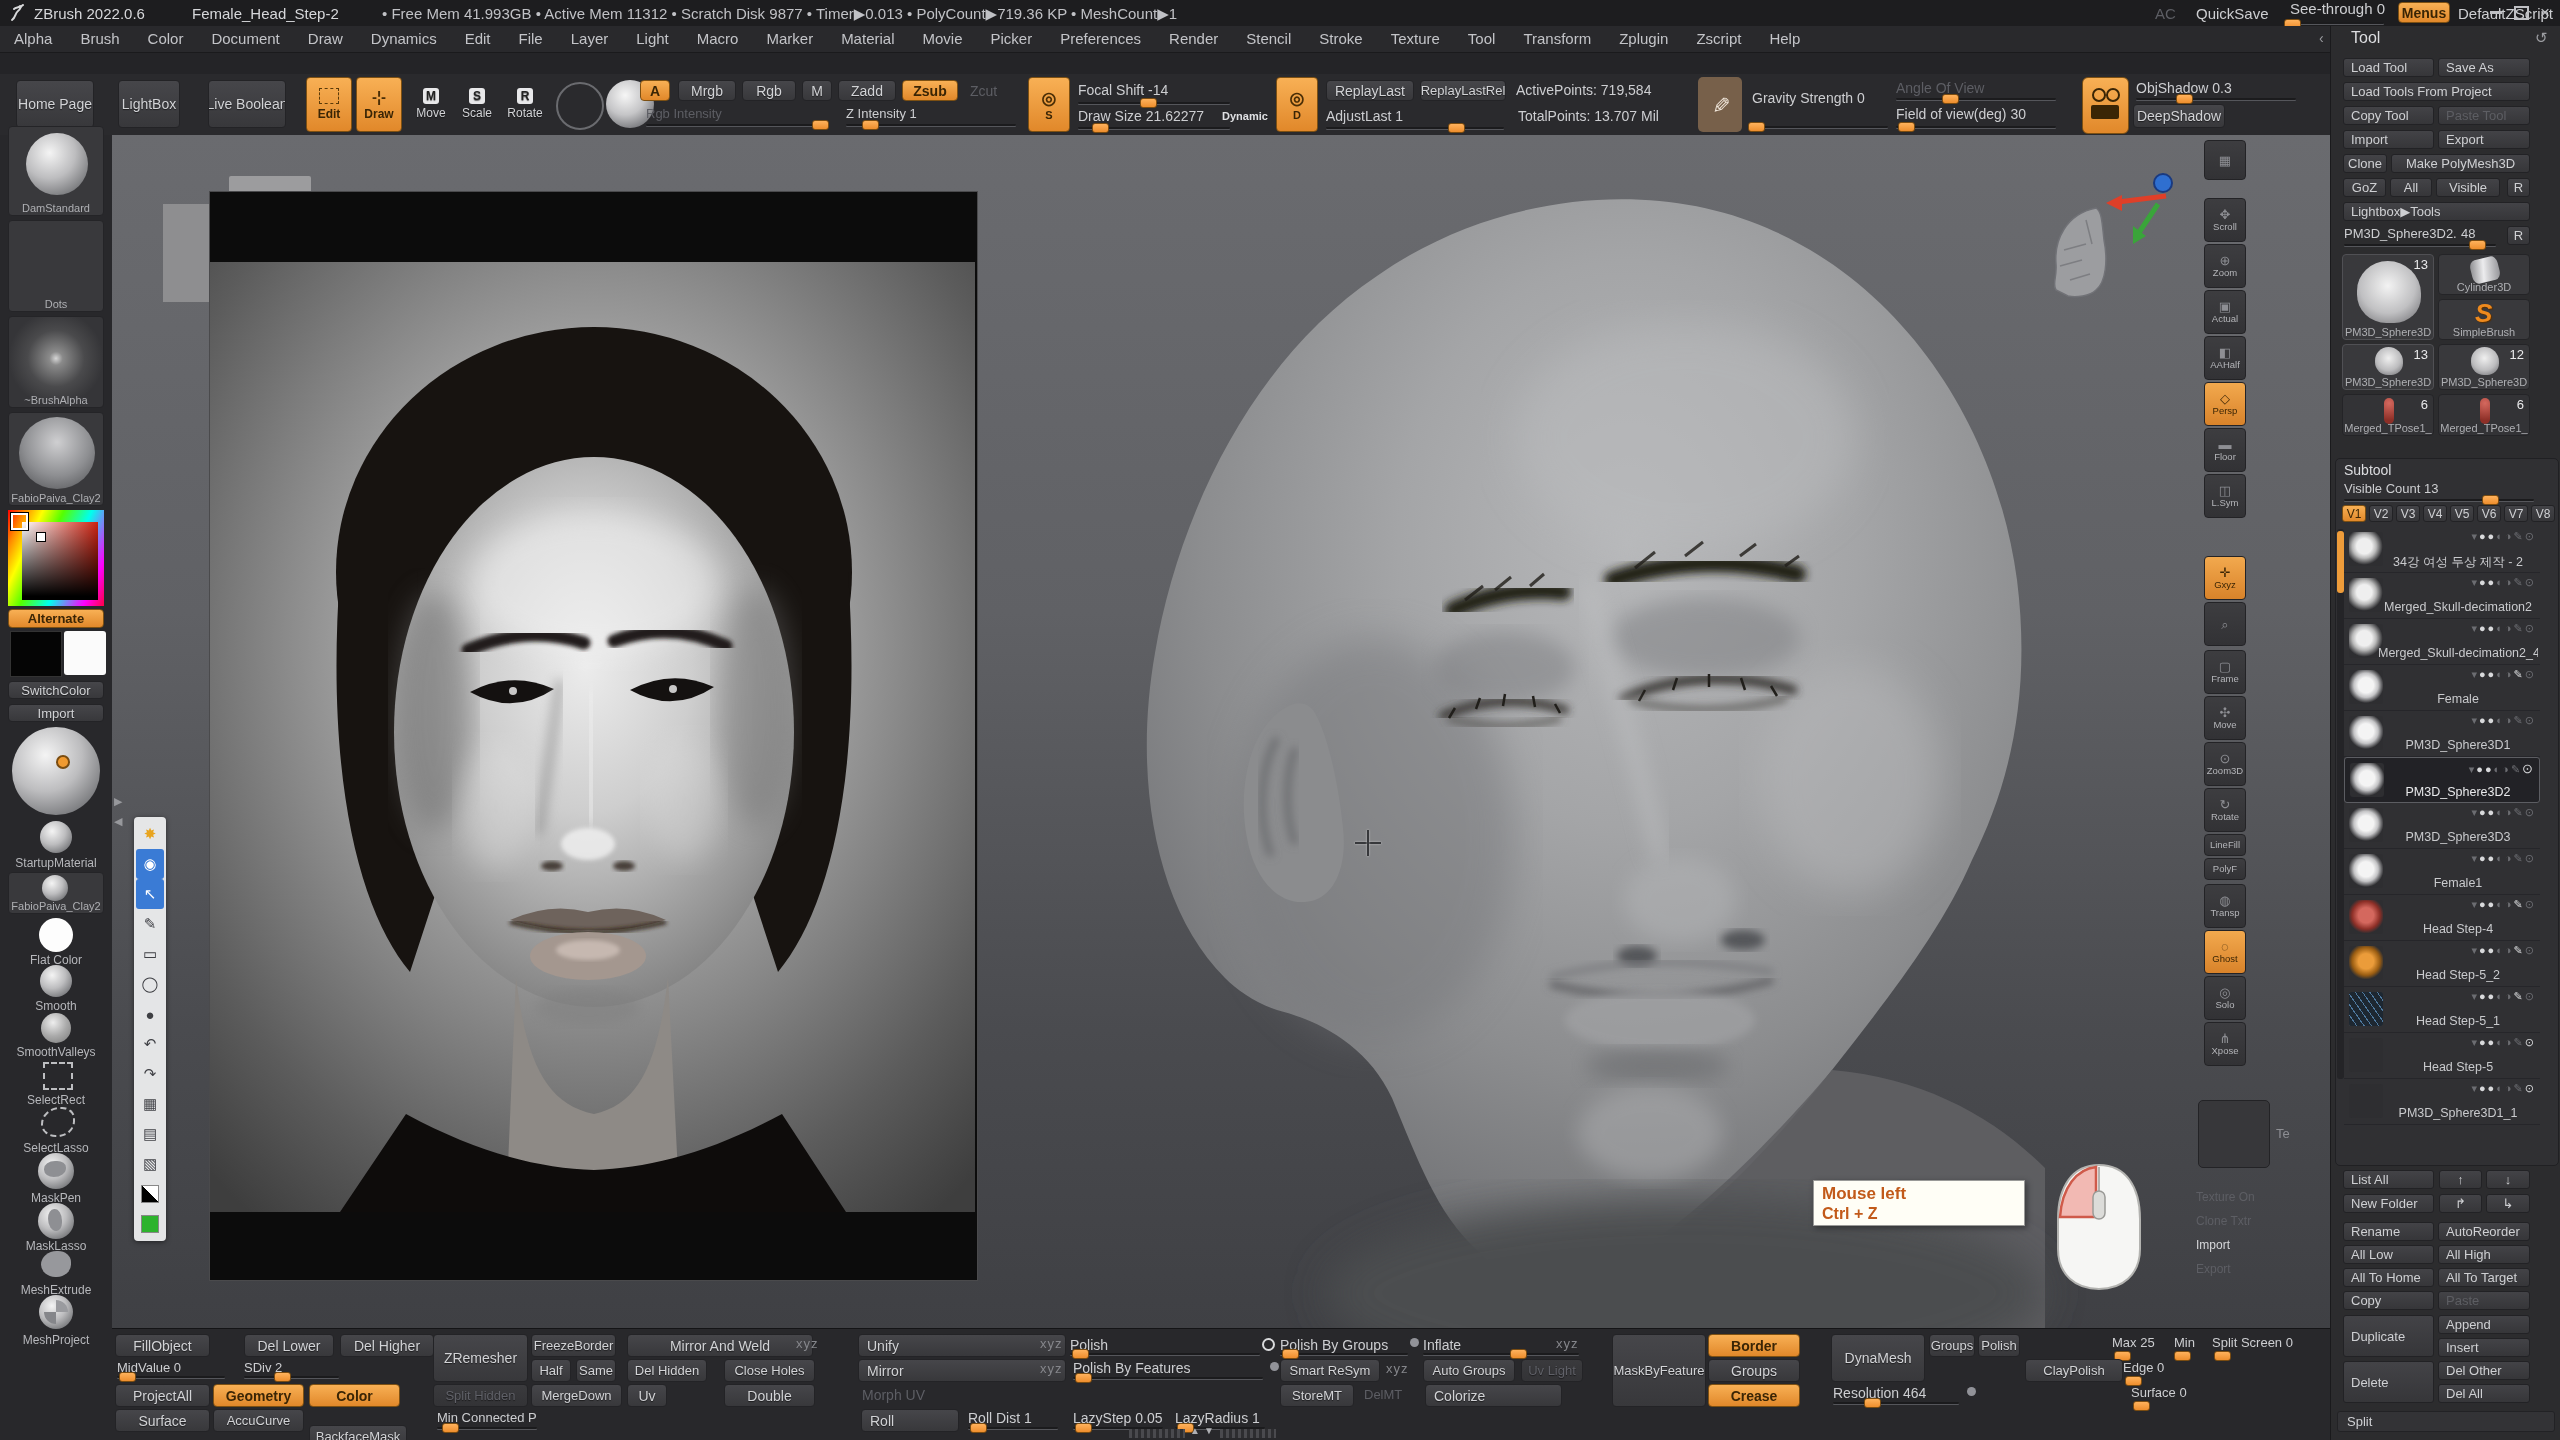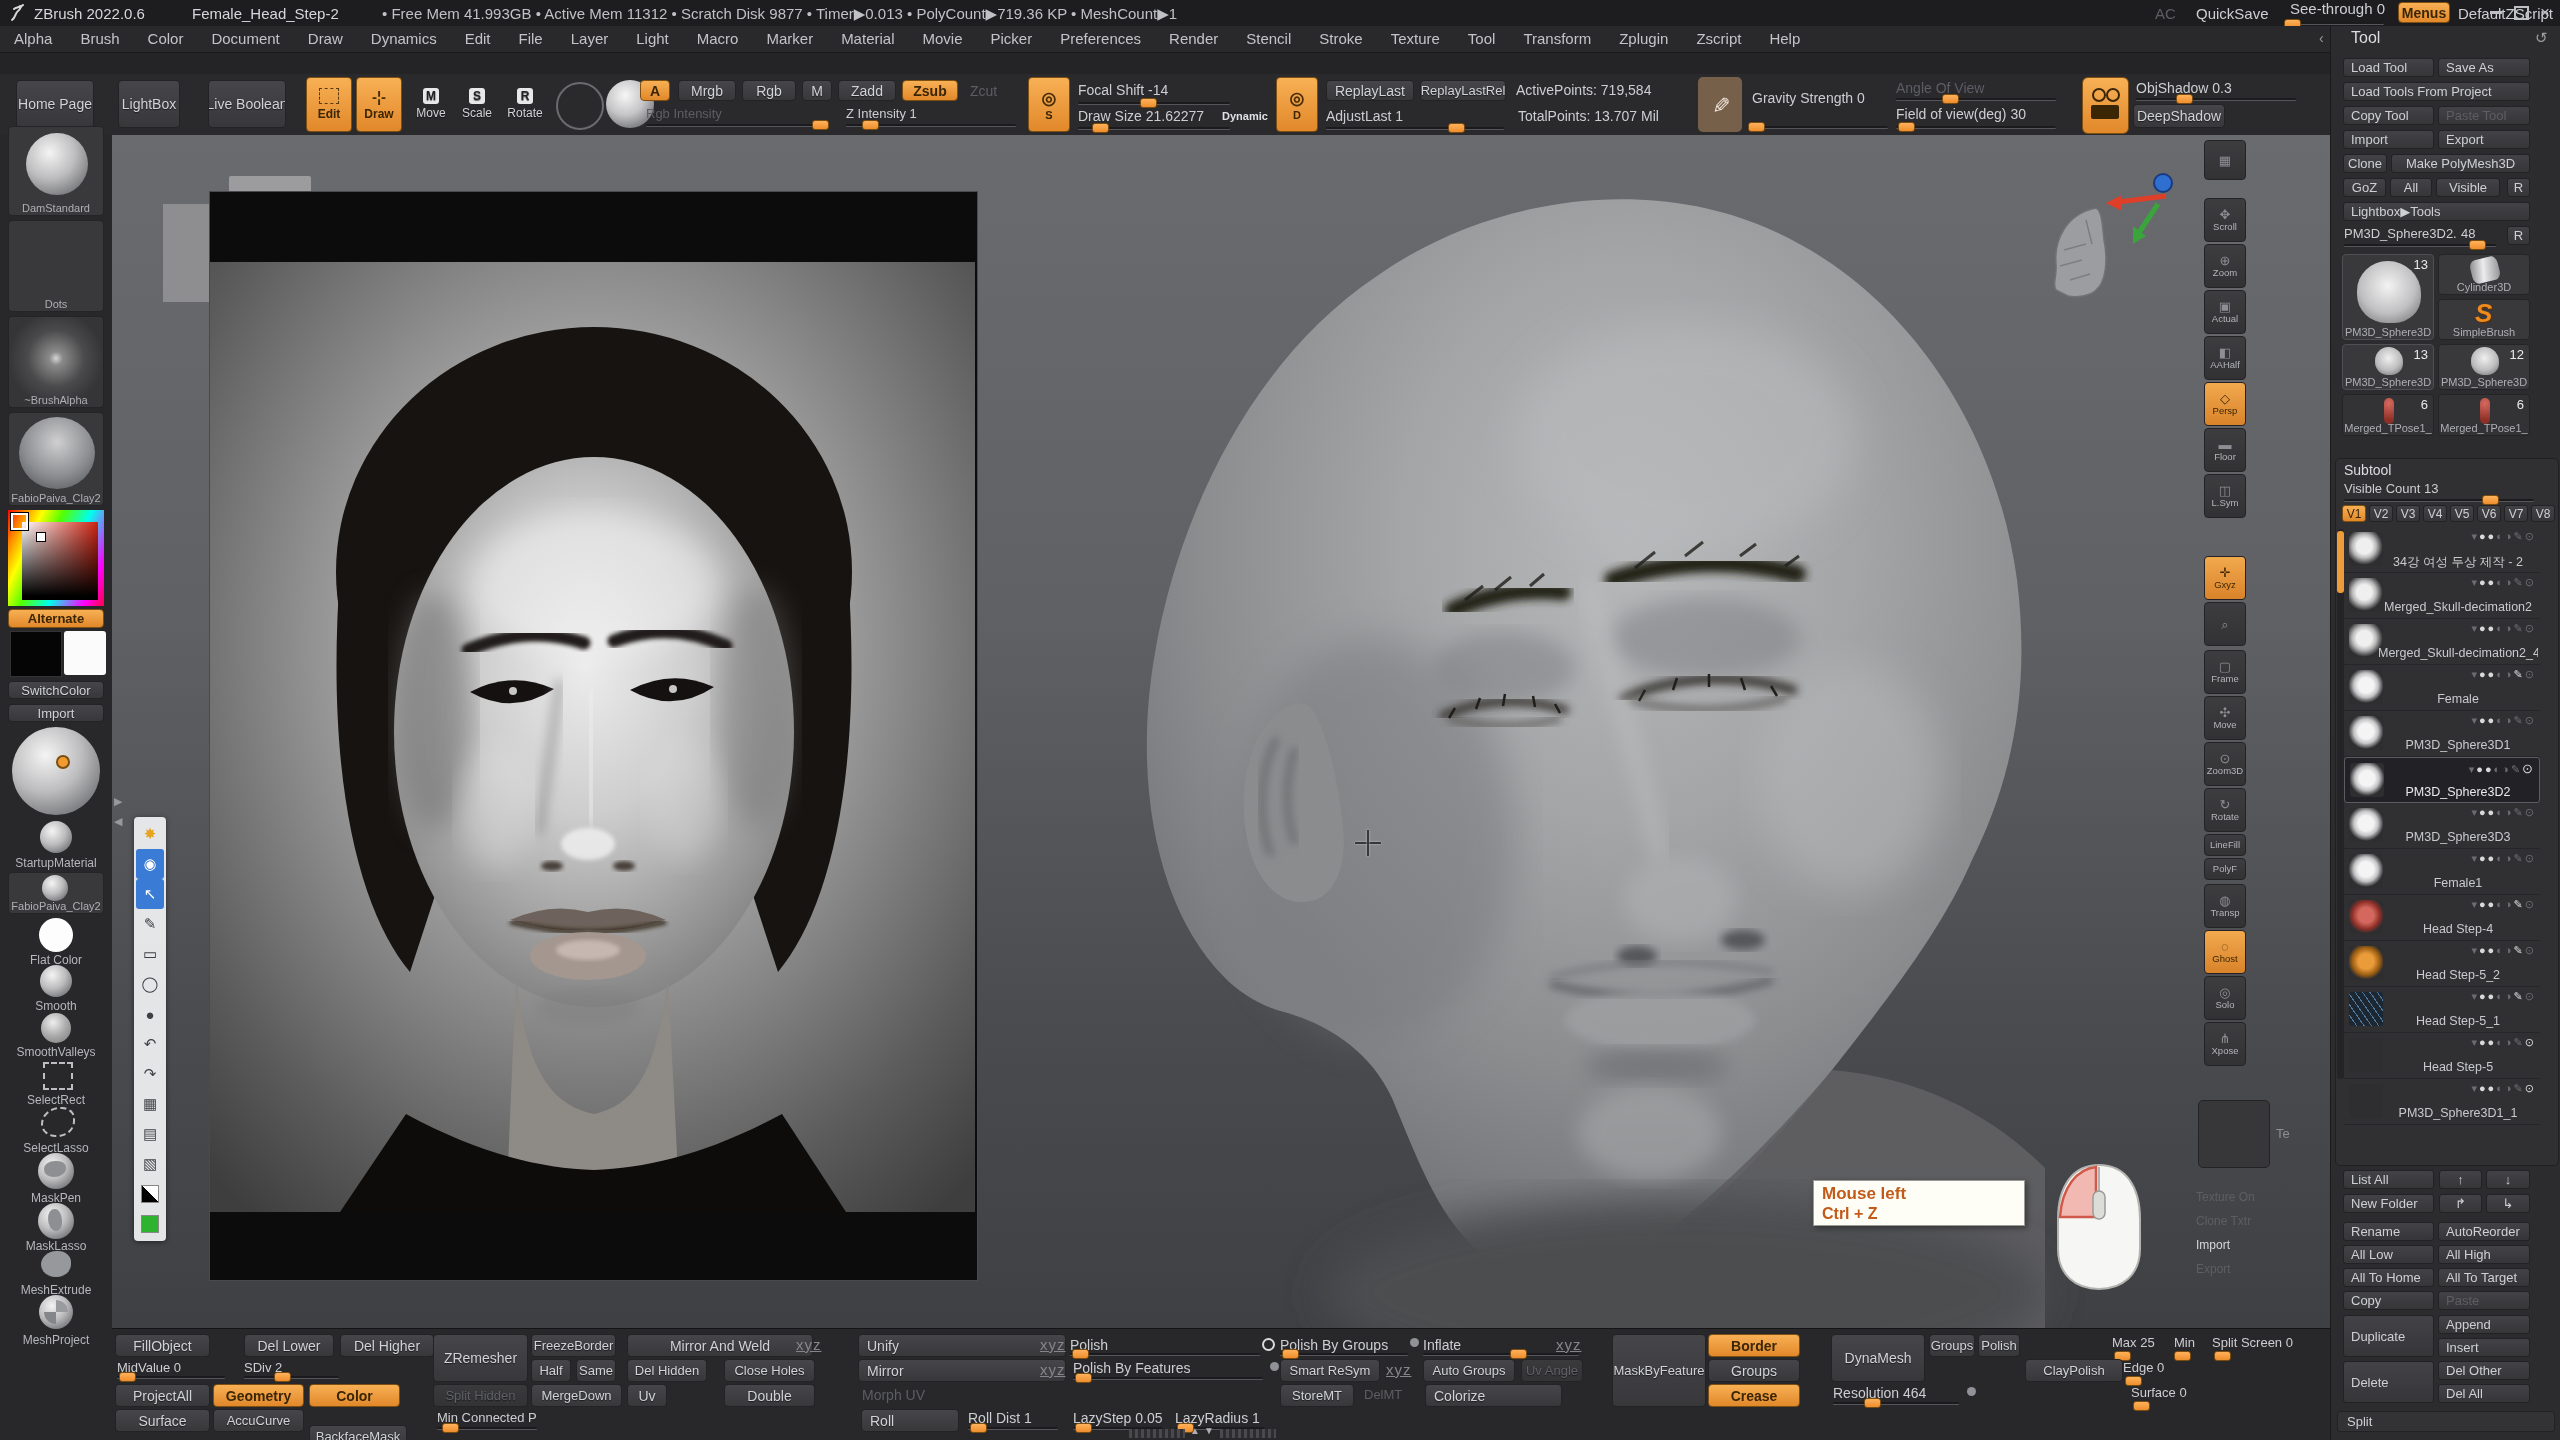--- a/index.html
+++ b/index.html
@@ -39,21 +39,21 @@
   .sticons .on{color:#d8d9db;}
   .rsbox{position:absolute;left:0;width:42px;box-sizing:border-box;height:44px;background:linear-gradient(#3d3d40,#323235);
          border:1px solid #232326;border-radius:4px;display:flex;flex-direction:column;align-items:center;justify-content:center;gap:1px;}
   .rsbox .ic{font-size:13px;color:#8e8f94;line-height:13px;}
   .rsbox .rl{font-size:9.5px;color:#b4b5b9;line-height:10px;}
   .rsbox.on{background:linear-gradient(#f2a94e,#d9832a);} .rsbox.on .ic,.rsbox.on .rl{color:#3a2505;}
   .lsl{position:absolute;left:0;width:112px;text-align:center;font-size:12px;color:#b6b7bb;white-space:nowrap;overflow:hidden;}
   .sph{position:absolute;border-radius:50%;background:radial-gradient(circle at 38% 32%,#f4f4f4,#bdbdbf 45%,#78797c 80%,#5e5f62);}
   .ot-cell{width:28px;height:30px;display:flex;align-items:center;justify-content:center;font-size:15px;color:#3e3f44;}
   .ot-cell.sel{background:#3a7bd5;color:#fff;border-radius:3px;}
-  .xyz{position:absolute;font-size:15px;color:#85868b;letter-spacing:1px;text-decoration:underline;}
+  .xyz{position:absolute;font-size:13px;color:#85868b;letter-spacing:1px;}
   .oring{position:absolute;width:9px;height:9px;border:2px solid #d9dadc;border-radius:50%;}
   .gdot{position:absolute;width:9px;height:9px;background:#919298;border-radius:50%;}
 </style>
 </head>
 <body>
 
 <div id="app">
 
   <div class="ab" style="left:0;top:0;width:2560px;height:26px;background:#1d1d1f;border-bottom:1px solid #141416;">
     <svg class="ab" style="left:8px;top:3px;" width="20" height="20" viewBox="0 0 20 20">
@@ -599,21 +599,21 @@
     <div class="sdt" style="left:963px;top:44px;"></div>
     <span class="gdot" style="left:1158px;top:33px;"></span>
     <div class="b" style="left:1168px;top:30px;width:100px;font-size:13px;">
         <span>Smart ReSym</span>
       </div>
     <span class="xyz" style="left:1274px;top:32px;">xyz</span>
     <div class="b" style="left:1311px;top:30px;width:92px;font-size:13px;">
         <span>Auto Groups</span>
       </div>
     <div class="b dis" style="left:1409px;top:30px;width:62px;font-size:13px;">
-        <span>Uv Angle</span>
+        <span>Uv Light</span>
       </div>
     <div class="b" style="left:1596px;top:30px;width:92px;">
         <span>Groups</span>
       </div>
     <div class="b" style="left:1913px;top:30px;width:98px;font-size:13px;">
         <span>ClayPolish</span>
       </div>
     <span class="lb" style="left:2011px;top:31px;font-size:13px;">Edge 0</span>
     <div class="sdt" style="left:2013px;top:47px;"></div>
 

